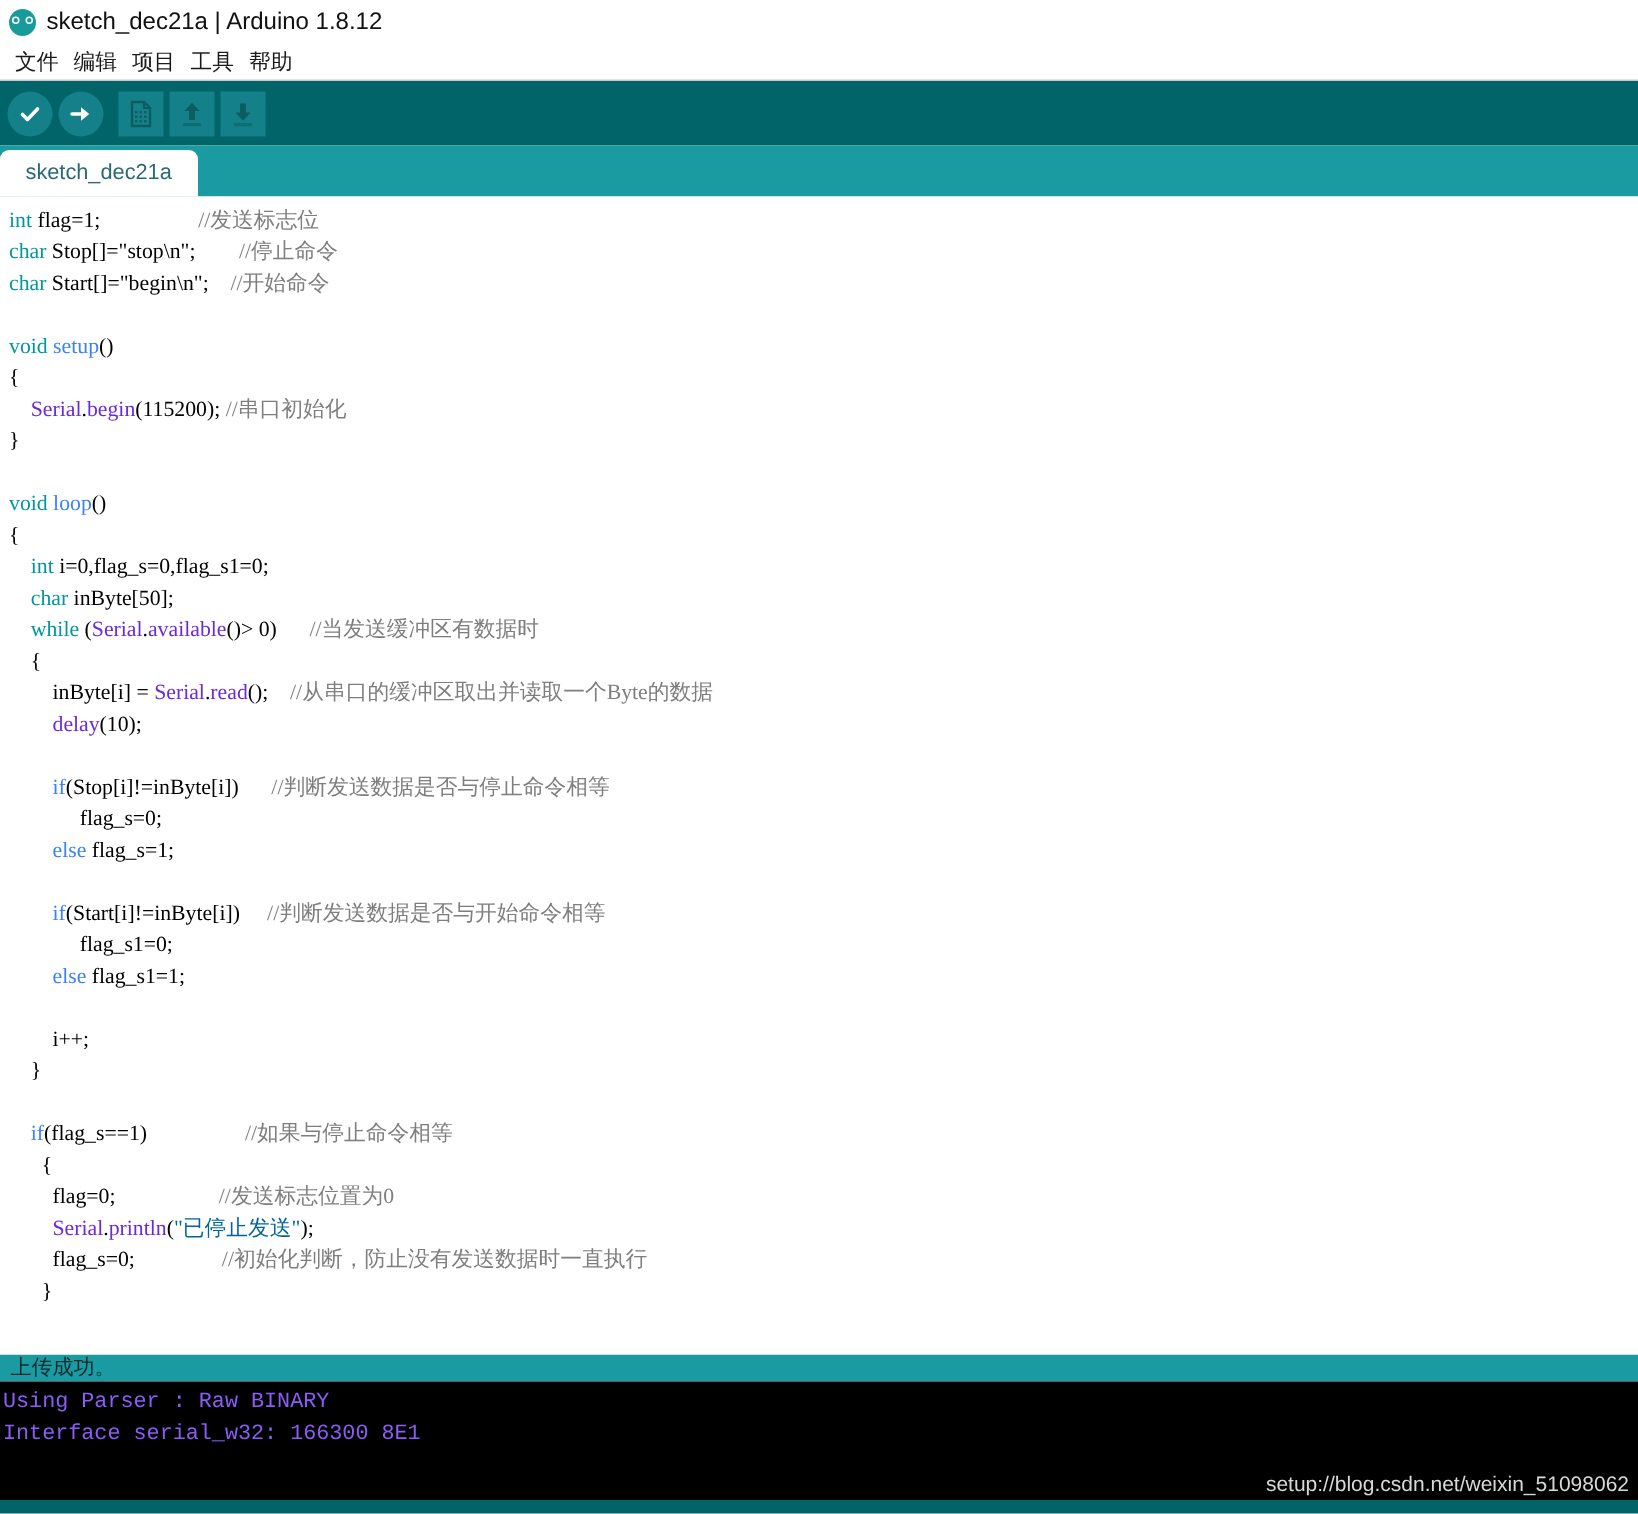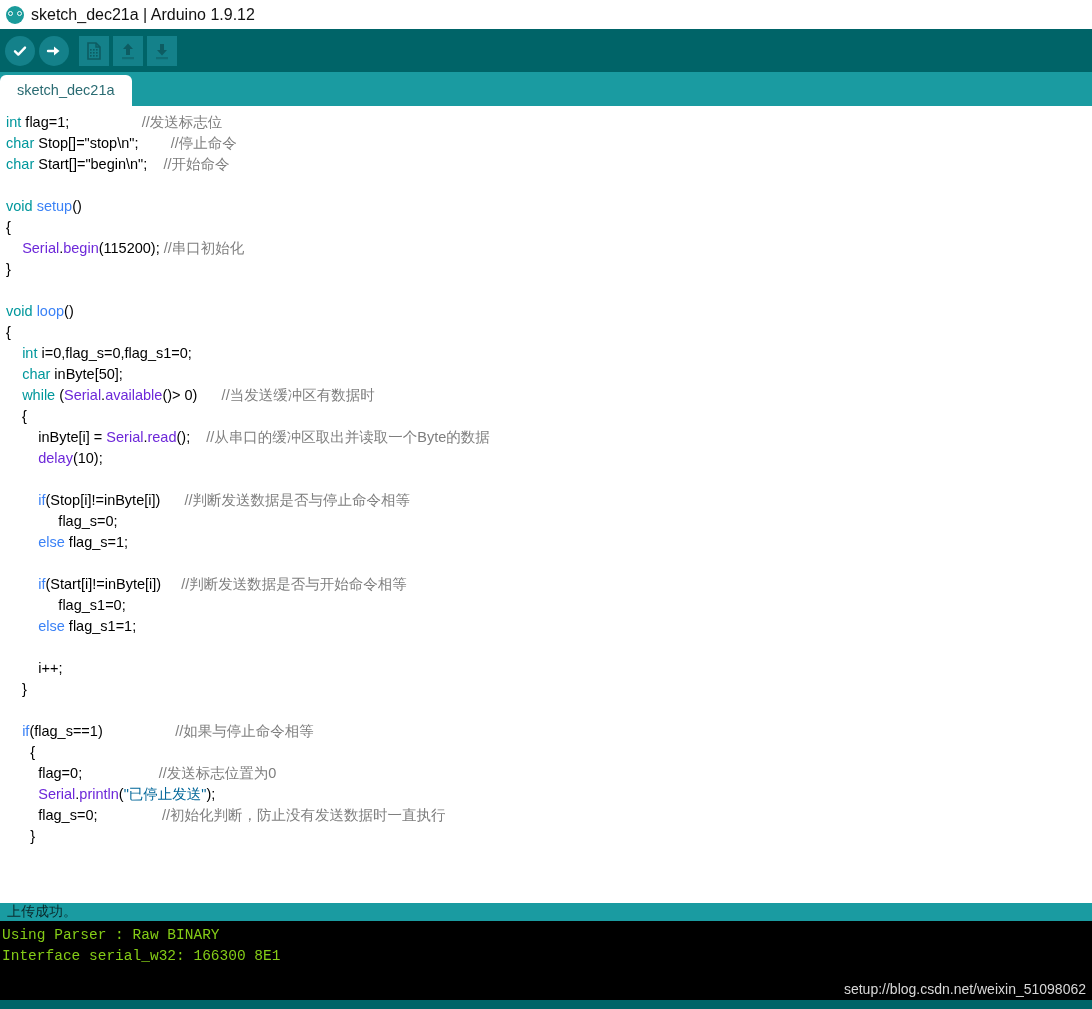--- a/index.html
+++ b/index.html
@@ -136,21 +136,21 @@
 
   
   .editor {
     background: #ffffff;
     flex: 1 1 auto;
     overflow: hidden;
     padding: 6px 0 0 0;
     position: relative;
   }
   .code {
-    font-family: Liberation Sans, sans-serif;
+    font-family: Liberation Serif, serif;
     font-size: 14.5px;
     line-height: 21px;
     white-space: pre;
     color: #000000;
     padding-left: 6px;
   }
   .code .ln { display: block; height: 21px; }
   .kw   { color: #00979c; }          
   .fn   { color: #6d28d9; }          
   .ctrl { color: #3b82f6; }          
@@ -175,21 +175,21 @@
     background: #000000;
     flex: 0 0 auto;
     height: 75px;
     padding: 4px 0 0 0;
     position: relative;
   }
   .console-line {
     font-family: "Liberation Mono", "DejaVu Sans Mono", monospace;
     font-size: 14.5px;
     line-height: 21px;
-    color: #84cc16;
+    color: #8b5cf6;
     white-space: pre;
     padding-left: 2px;
   }
   .watermark {
     position: absolute;
     right: 6px;
     bottom: 3px;
     color: #d8d8d8;
     font-size: 14px;
     font-family: "Liberation Sans", sans-serif;
@@ -201,23 +201,30 @@
     flex: 0 0 auto;
   }
 </style>
 </head>
 <body>
 
 <div id="app">
 
   <div class="titlebar">
     <div class="app-logo"></div>
-    <div class="title-text">sketch_dec21a | Arduino 1.9.12</div>
-  </div>
-
+    <div class="title-text">sketch_dec21a | Arduino 1.8.12</div>
+  </div>
+
+  <div class="menubar">
+    <div class="menu-item">文件</div>
+    <div class="menu-item">编辑</div>
+    <div class="menu-item">项目</div>
+    <div class="menu-item">工具</div>
+    <div class="menu-item">帮助</div>
+  </div>
 
   <div class="toolbar">
     <div class="tbtn round">
       <span class="glyph">
         <svg width="18" height="18" viewBox="0 0 18 18">
             <path d="M4 9.3 L7.3 12.6 L14 5.6" stroke="#ffffff" stroke-width="2.4" fill="none" stroke-linecap="round" stroke-linejoin="round"></path>
           </svg>
       </span>
     </div>
     <div class="tbtn round">

